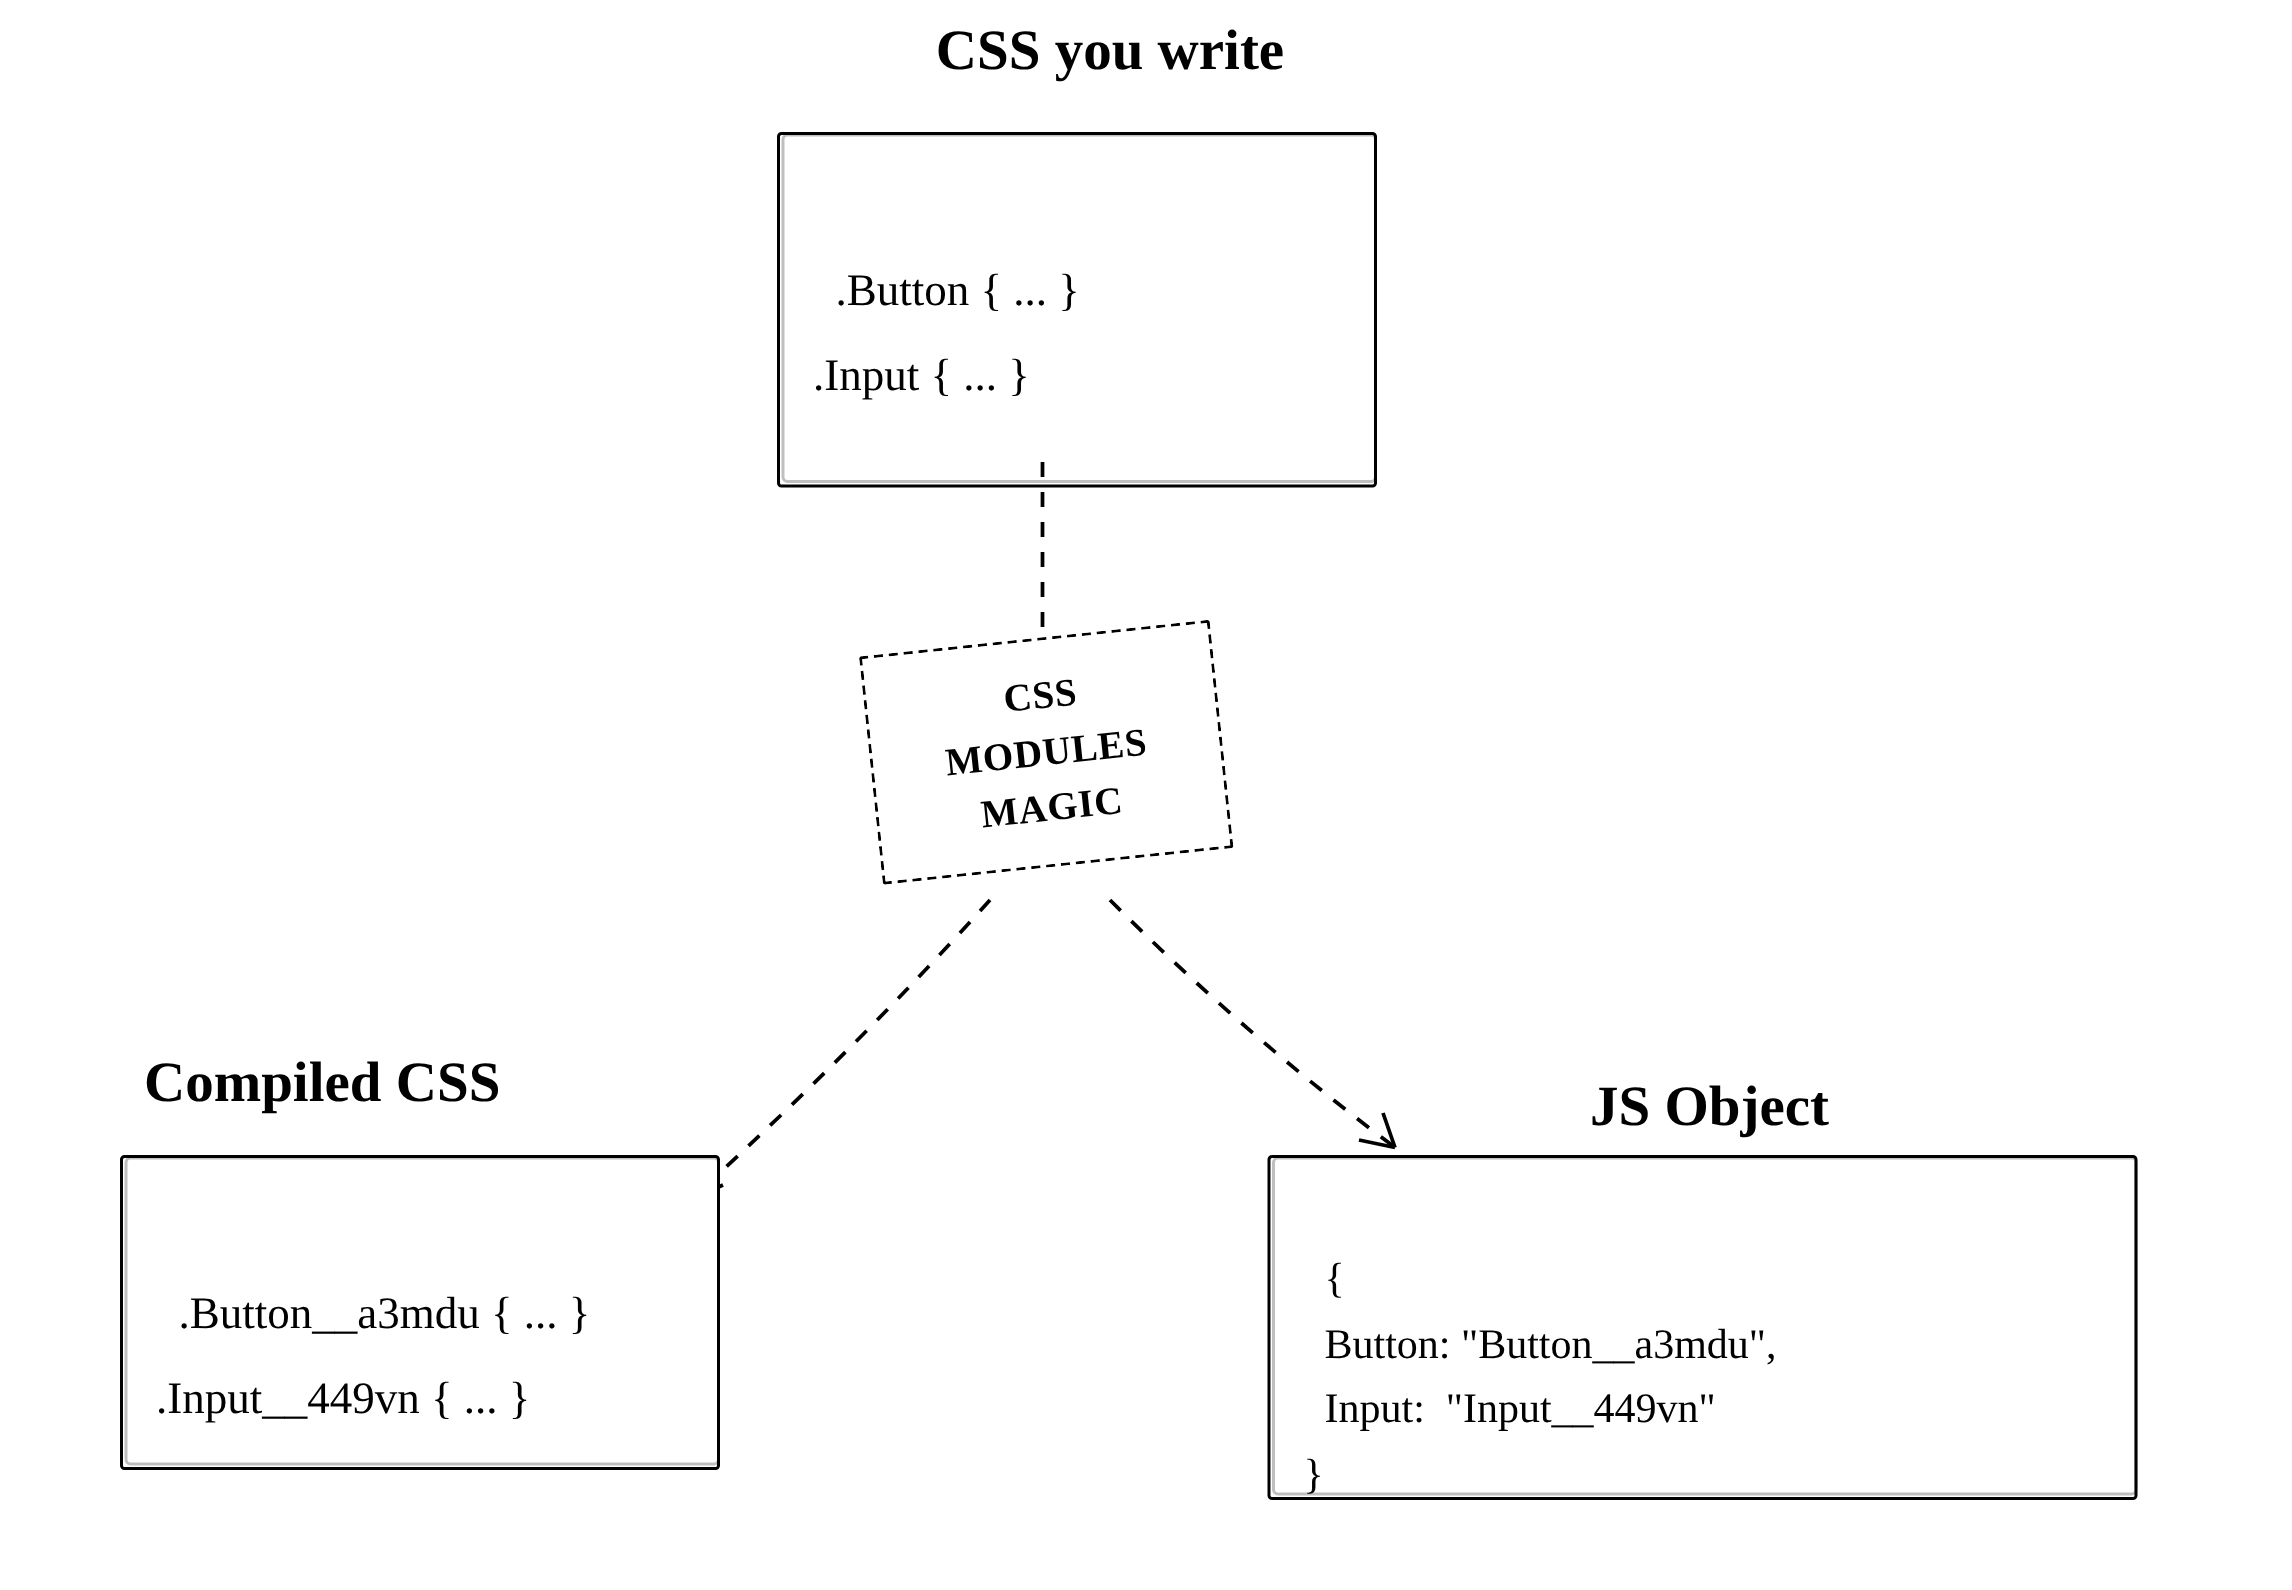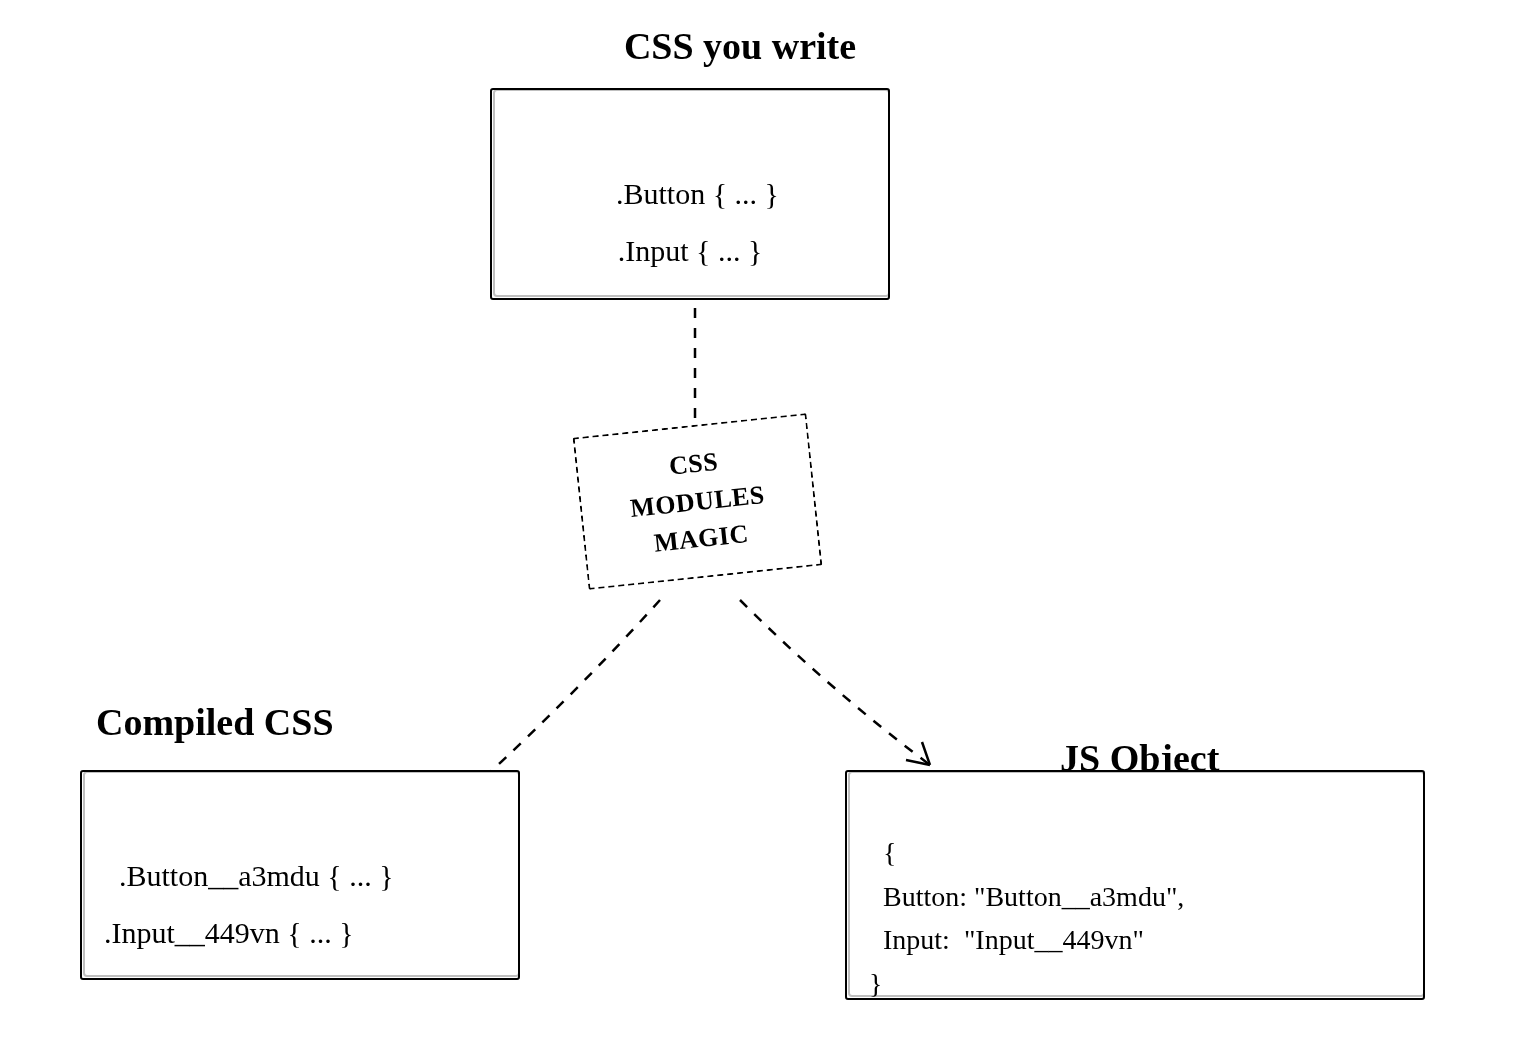--- a/index.html
+++ b/index.html
@@ -53,23 +53,23 @@
     position: absolute;
     overflow: visible;
     pointer-events: none;
   }
   .dash { stroke: #000; stroke-width: 2.5; stroke-dasharray: 10 10; fill: none; }
   .arrowhead { stroke: #000; stroke-width: 2.5; fill: none; }
 </style>
 </head>
 <body>
 
-<div class="title" style="left:460px; top:24px; width:560px;">CSS you write</div>
+<div class="title" style="left:460px; top:12px; width:560px;">CSS you write</div>
 
-<div class="box sketch" style="left:490px; top:88px; width:400px; height:212px;text-align:center;">
+<div class="box sketch" style="left:518px; top:88px; width:400px; height:237px;">
   <span>.Button { ... }
 .Input { ... }</span>
 </div>
 
 <svg class="connector" style="left:690px; top:308px; width:20px; height:115px;">
   <line class="dash" x1="5" y1="0" x2="5" y2="115"></line>
 </svg>
 
 <div class="magic-box" style="left:580px; top:425px; width:235px;">
   <div>CSS</div>
@@ -82,25 +82,25 @@
   <path class="arrowhead" d="M 30 210 L 52 200 M 30 210 L 44 186"></path>
 </svg>
 
 <svg class="connector" style="left:720px; top:590px; width:250px; height:200px;">
   <path class="dash" d="M 20 10 Q 110 100 210 175"></path>
   <path class="arrowhead" d="M 210 175 L 186 170 M 210 175 L 202 152"></path>
 </svg>
 
 <div class="title" style="left:96px; top:700px;">Compiled CSS</div>
 
-<div class="box sketch" style="left:80px; top:770px; width:440px; height:210px;">
+<div class="box sketch" style="left:80px; top:770px; width:400px; height:210px;">
   <span>.Button__a3mdu { ... }
 .Input__449vn { ... }</span>
 </div>
 
-<div class="title" style="left:1060px; top:736px;">JS Object</div>
+<div class="title" style="left:1060px; top:716px;">JS Object</div>
 
 <div class="box sketch" style="left:845px; top:770px; width:580px; height:230px; font-size:28px; line-height:1.55; padding:16px 22px;">
   <span>{
   Button: "Button__a3mdu",
   Input:  "Input__449vn"
 }</span>
 </div>
 
 </body></html>

